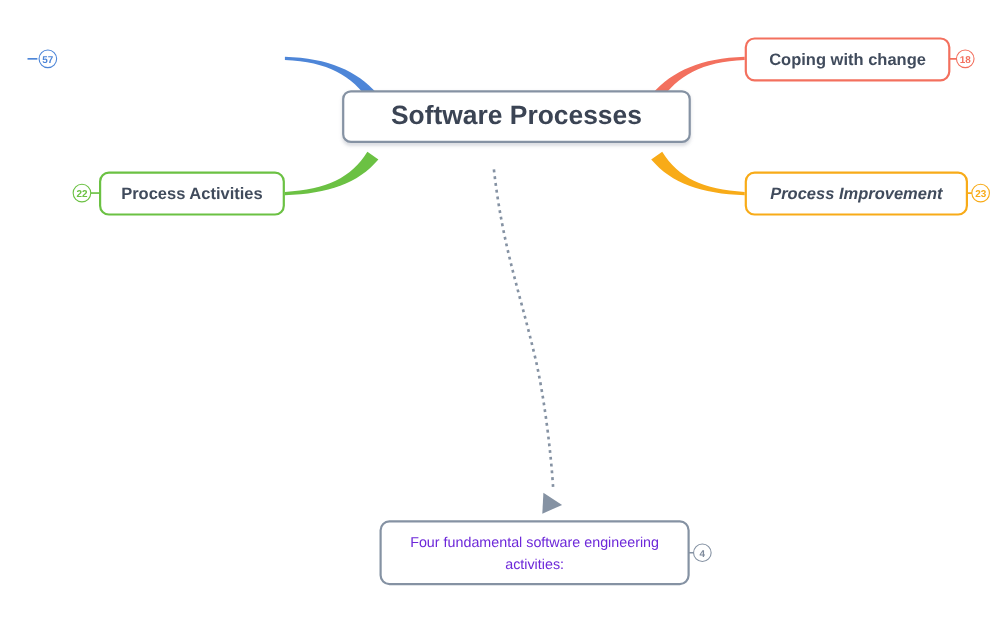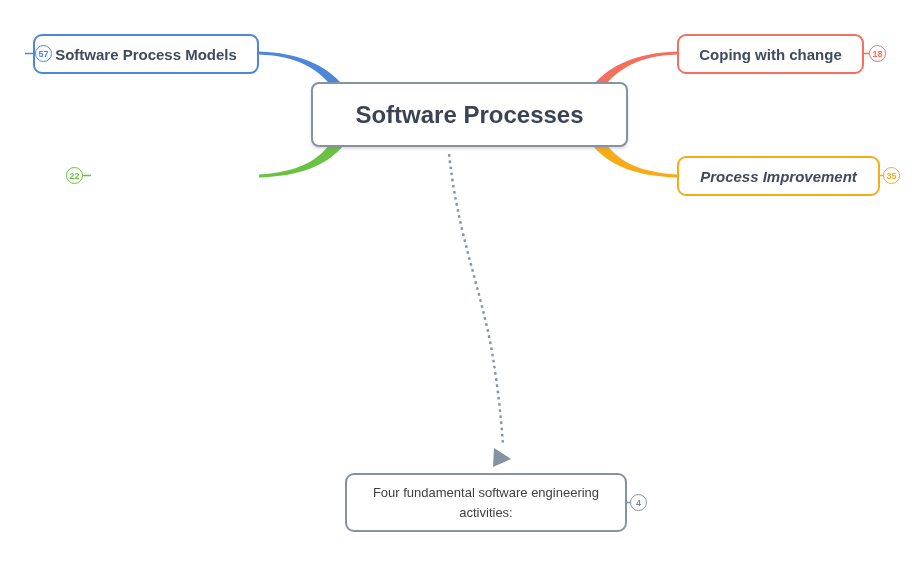--- a/index.html
+++ b/index.html
@@ -7,38 +7,38 @@
     position:relative;width:912px;height:565px;background:#ffffff;overflow:hidden;
     font-family:"Liberation Sans","DejaVu Sans",sans-serif;
   }
   .conn-layer{position:absolute;left:0;top:0;width:912px;height:565px;}
   .node{
     position:absolute;background:#ffffff;box-sizing:border-box;
     display:flex;align-items:center;justify-content:center;text-align:center;
     color:#404b5c;
   }
   .node-root{
-    left:311px;top:82px;width:317px;height:65px;
+    left:311px;top:82px;width:317px;height:48px;
     border:2.5px solid #8592a3;border-radius:8px;
     font-size:24px;font-weight:700;color:#3b4454;
     box-shadow:0 2px 3px rgba(110,120,140,0.25);
     z-index:3;
   }
   .node-branch{
     border-width:2px;border-style:solid;border-radius:9px;
     font-size:15px;font-weight:600;z-index:2;
   }
   .node-spm{left:33px;top:34px;width:226px;height:40px;border-color:#4e86d8;}
   .node-pa{left:90px;top:156px;width:169px;height:40px;border-color:#6bc143;}
   .node-cwc{left:677px;top:34px;width:187px;height:40px;border-color:#f3705e;}
   .node-pi{left:677px;top:156px;width:203px;height:40px;border-color:#f8ab18;font-style:italic;}
   .node-detached{
     left:345px;top:473px;width:282px;height:59px;
     border:2px solid #8592a3;border-radius:9px;
-    font-size:13px;font-weight:400;color:#404040;line-height:1.5;
+    font-size:13px;font-weight:400;color:#6d28d9;line-height:1.5;
     padding:4px 14px;z-index:2;
   }
   .badge{
     position:absolute;width:17px;height:17px;border-radius:50%;
     background:#ffffff;box-sizing:border-box;border:1.4px solid;
     display:flex;align-items:center;justify-content:center;
     font-size:9px;font-weight:700;z-index:2;
   }
   .badge-57{left:9px;top:45px;border-color:#4e86d8;color:#4e86d8;margin-left:26px;}
   .badge-27{left:66px;top:167px;border-color:#6bc143;color:#6bc143;}
@@ -65,22 +65,22 @@
     <line x1="626" y1="502.5" x2="631" y2="502.5" stroke="#8592a3" stroke-width="1.5"></line>
 
     <path d="M449,154 C457,225 472,263 487,327 C495,362 501,412 503,446" fill="none" stroke="#8592a3" stroke-width="2.4" stroke-dasharray="2.6 3.6"></path>
     <polygon points="494,448 511,459 493,467" fill="#8592a3"></polygon>
   </svg>
 
   <div class="node node-root">
     <span>Software Processes</span>
   </div>
 
-  <div class="node node-branch node-spm">
-    <span>Software Process Models</span>
+  <div class="node node-branch node-pa">
+    <span>Process Activities</span>
   </div>
   <div class="node node-branch node-cwc">
     <span>Coping with change</span>
   </div>
   <div class="node node-branch node-pi">
     <span>Process Improvement</span>
   </div>
 
   <div class="node node-detached">
     <span>Four fundamental software engineering activities:</span>
@@ -89,19 +89,19 @@
   <div class="badge badge-57">
     <span>57</span>
   </div>
   <div class="badge badge-27">
     <span>22</span>
   </div>
   <div class="badge badge-18">
     <span>18</span>
   </div>
   <div class="badge badge-23">
-    <span>35</span>
+    <span>23</span>
   </div>
   <div class="badge badge-4">
     <span>4</span>
   </div>
 
 </div>
 
 </body></html>

